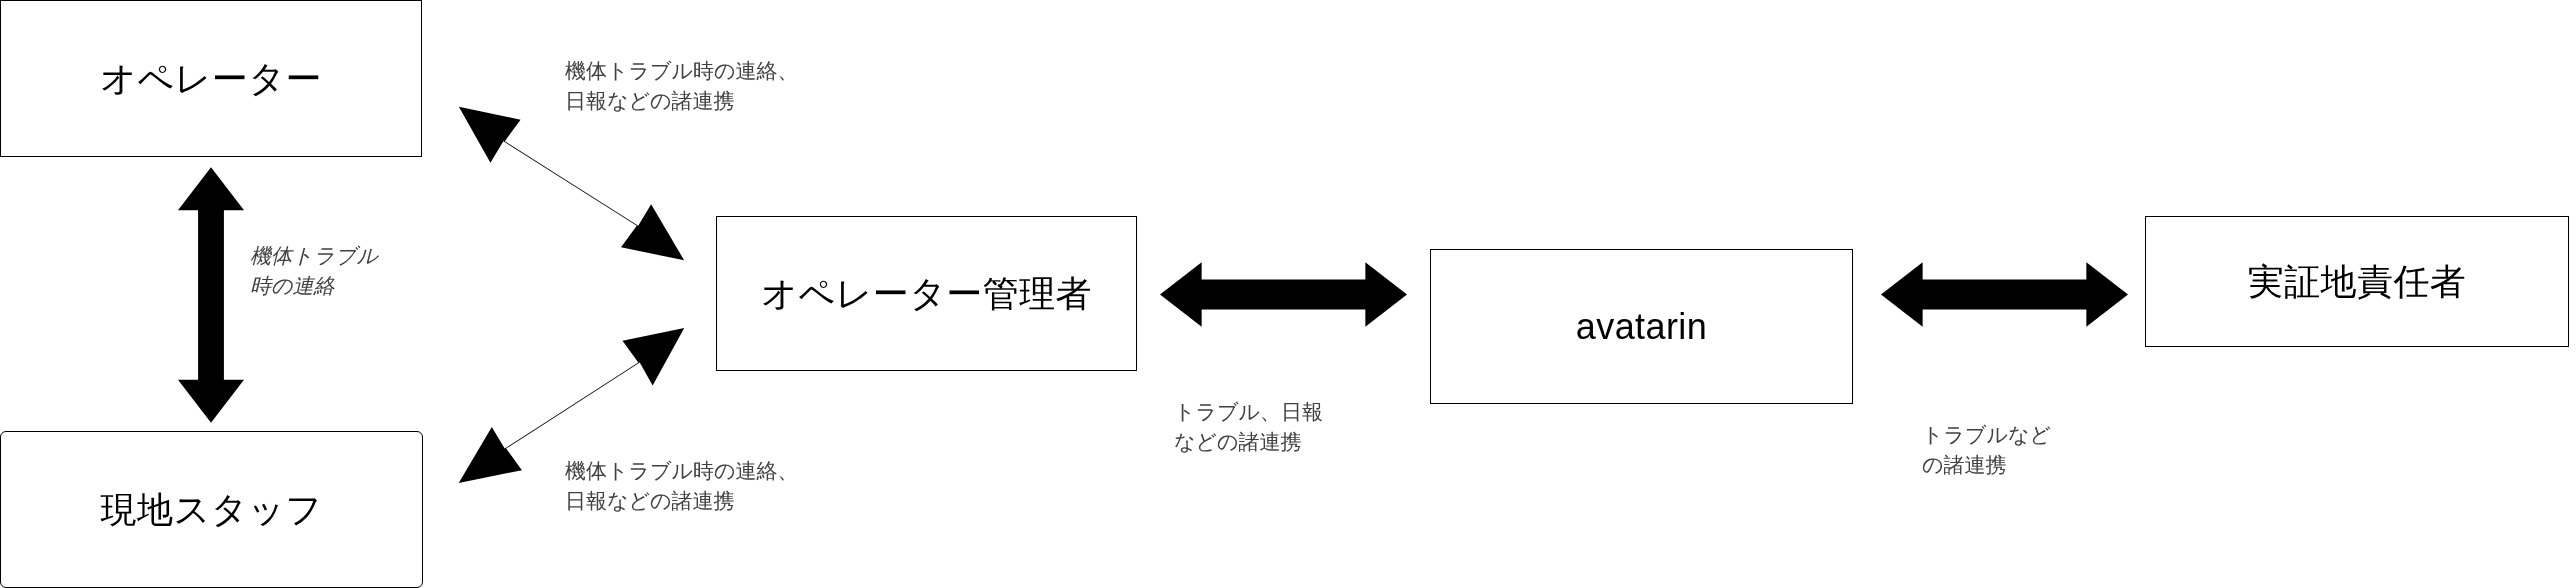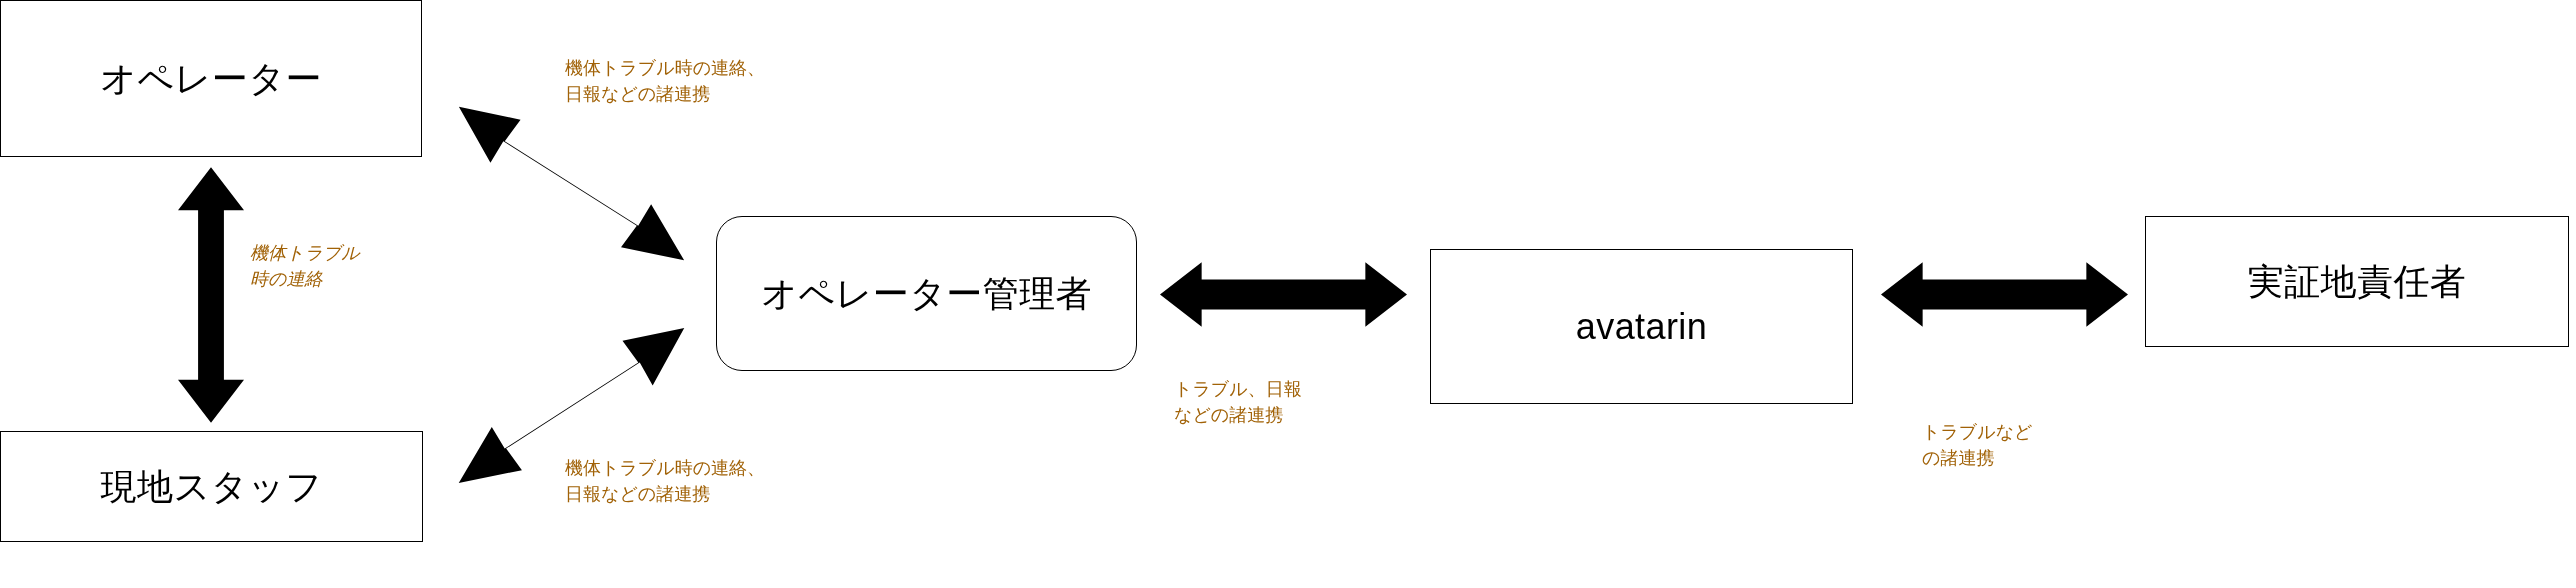--- a/index.html
+++ b/index.html
@@ -32,48 +32,48 @@
     line-height: 1.15;
     color: #000000;
     white-space: nowrap;
     letter-spacing: 0.4px;
   }
   .node-label.latin {
     font-size: 36px;
   }
   .edge-label {
     position: absolute;
-    font-size: 18px;
+    font-size: 21px;
     line-height: 1.42;
-    color: #a16207;
+    color: #404040;
     white-space: pre-line;
   }
   .arrow-svg {
     position: absolute;
     overflow: visible;
   }
   .arrow-shape {
     fill: #000000;
     stroke: none;
   }
 </style>
 </head>
 <body>
 
 <div id="canvas">
 
   <div class="node-box" style="left:0px; top:0px; width:422px; height:157px;">
     <span class="node-label">オペレーター</span>
   </div>
 
-  <div class="node-box" style="left:0px; top:431px; width:423px; height:111px;">
+  <div class="node-box" style="left:0px; top:431px; width:423px; height:157px;border-radius:6px;">
     <span class="node-label">現地スタッフ</span>
   </div>
 
-  <div class="node-box" style="left:716px; top:216px; width:421px; height:155px;border-radius:26px;">
+  <div class="node-box" style="left:716px; top:216px; width:421px; height:155px;">
     <span class="node-label">オペレーター管理者</span>
   </div>
 
   <div class="node-box" style="left:1430px; top:216px; width:423px; height:155px;margin-top:33px;">
     <span class="node-label latin">avatarin</span>
   </div>
 
   <div class="node-box" style="left:2145px; top:216px; width:424px; height:131px;">
     <span class="node-label">実証地責任者</span>
   </div>
@@ -100,20 +100,20 @@
 
   <div class="edge-label" style="left:250px; top:241px;font-style:italic;">機体トラブル
 時の連絡</div>
 
   <div class="edge-label" style="left:565px; top:56px;">機体トラブル時の連絡、
 日報などの諸連携</div>
 
   <div class="edge-label" style="left:565px; top:456px;">機体トラブル時の連絡、
 日報などの諸連携</div>
 
-  <div class="edge-label" style="left:1174px; top:377px;">トラブル、日報
+  <div class="edge-label" style="left:1174px; top:397px;">トラブル、日報
 などの諸連携</div>
 
   <div class="edge-label" style="left:1922px; top:377px;margin-top:43px;">トラブルなど
 の諸連携</div>
 
 </div>
 
 
 </body></html>

